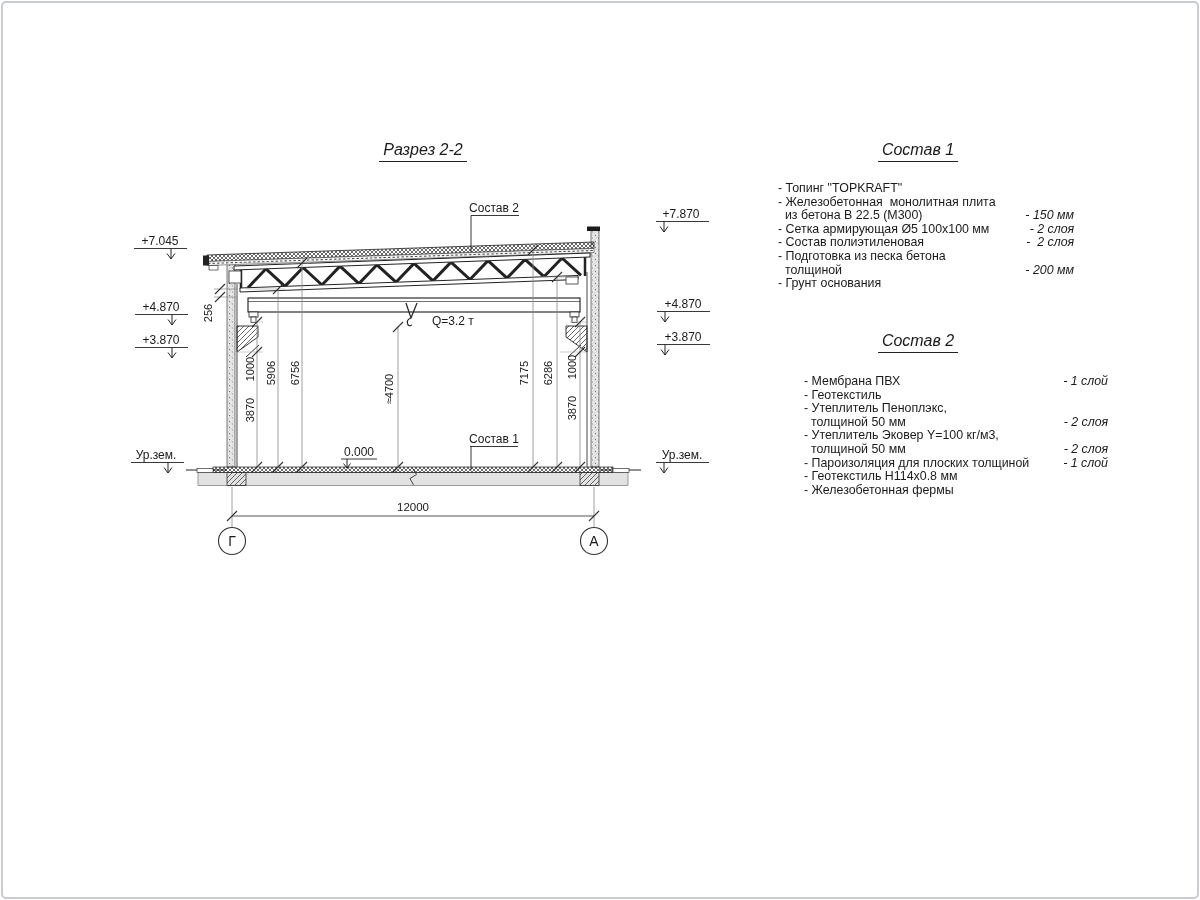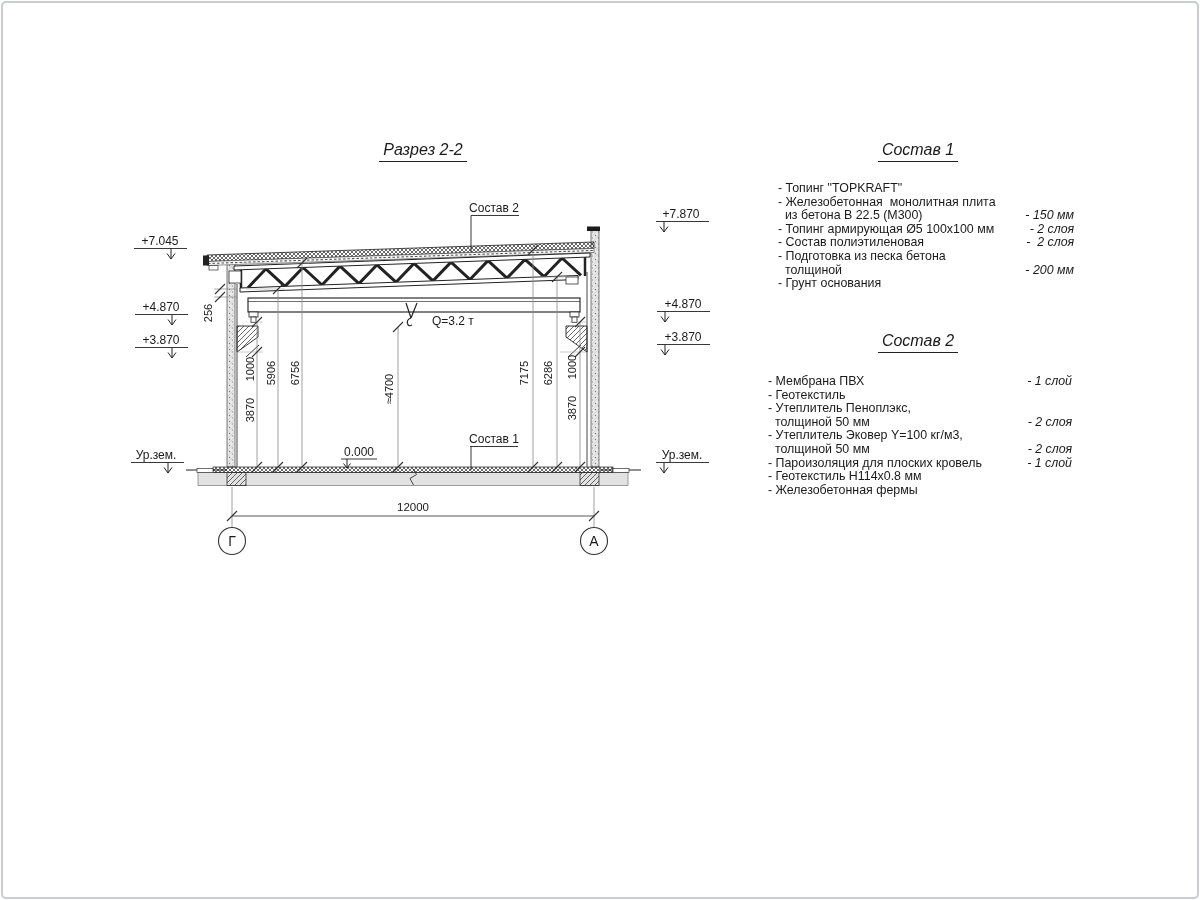--- a/index.html
+++ b/index.html
@@ -11,21 +11,21 @@
   .dwg-title{position:absolute;left:348px;top:141px;width:150px;text-align:center;}
   .dwg-title span{display:inline-block;font-style:italic;font-size:16px;
        border-bottom:1.4px solid #222;padding:0 4px 2px;text-align:right;}
   .comp-title{position:absolute;width:150px;text-align:center;}
   .comp-title span{display:inline-block;font-style:italic;font-size:16px;
        border-bottom:1.4px solid #222;padding:0 4px 2px;}
   #comp1-title{left:843px;top:141px;}
   #comp2-title{left:843px;top:332px;}
   .complist{position:absolute;font-size:12.4px;line-height:13.6px;}
   #comp1-list{left:778px;top:182px;width:296px;}
-  #comp2-list{left:768px;top:375px;width:304px;}
+  #comp2-list{left:804px;top:375px;width:304px;}
   .mrow{display:flex;justify-content:space-between;white-space:pre;}
   .mrow .t{white-space:pre;}
   .mrow .v{white-space:pre;font-style:italic;}
 </style>
 </head>
 <body>
 
 <div class="frame"></div>
 
 <svg width="760" height="600" viewBox="0 0 760 600">
@@ -227,33 +227,33 @@
   <span>Разрез 2-2</span>
 </div>
 
 <div class="comp-title" id="comp1-title">
   <span>Состав 1</span>
 </div>
 <div class="complist" id="comp1-list">
   <div class="mrow"><span class="t">- Топинг "TOPKRAFT"</span><span class="v"></span></div>
   <div class="mrow"><span class="t">- Железобетонная  монолитная плита</span><span class="v"></span></div>
   <div class="mrow"><span class="t">  из бетона В 22.5 (М300)</span><span class="v">- 150 мм</span></div>
-  <div class="mrow"><span class="t">- Топинг армирующая Ø5 100х100 мм</span><span class="v">- 2 слоя</span></div>
+  <div class="mrow"><span class="t">- Сетка армирующая Ø5 100х100 мм</span><span class="v">- 2 слоя</span></div>
   <div class="mrow"><span class="t">- Состав полиэтиленовая</span><span class="v">-  2 слоя</span></div>
   <div class="mrow"><span class="t">- Подготовка из песка бетона</span><span class="v"></span></div>
   <div class="mrow"><span class="t">  толщиной</span><span class="v">- 200 мм</span></div>
   <div class="mrow"><span class="t">- Грунт основания</span><span class="v"></span></div>
 </div>
 
 <div class="comp-title" id="comp2-title">
   <span>Состав 2</span>
 </div>
 <div class="complist" id="comp2-list">
   <div class="mrow"><span class="t">- Мембрана ПВХ</span><span class="v">- 1 слой</span></div>
   <div class="mrow"><span class="t">- Геотекстиль</span><span class="v"></span></div>
   <div class="mrow"><span class="t">- Утеплитель Пеноплэкс,</span><span class="v"></span></div>
   <div class="mrow"><span class="t">  толщиной 50 мм</span><span class="v">- 2 слоя</span></div>
   <div class="mrow"><span class="t">- Утеплитель Эковер Y=100 кг/м3,</span><span class="v"></span></div>
   <div class="mrow"><span class="t">  толщиной 50 мм</span><span class="v">- 2 слоя</span></div>
-  <div class="mrow"><span class="t">- Пароизоляция для плоских кровель</span><span class="v">- 1 слой</span></div>
+  <div class="mrow"><span class="t">- Пароизоляция для плоских толщиной</span><span class="v">- 1 слой</span></div>
   <div class="mrow"><span class="t">- Геотекстиль Н114х0.8 мм</span><span class="v"></span></div>
   <div class="mrow"><span class="t">- Железобетонная фермы</span><span class="v"></span></div>
 </div>
 
 </body></html>

